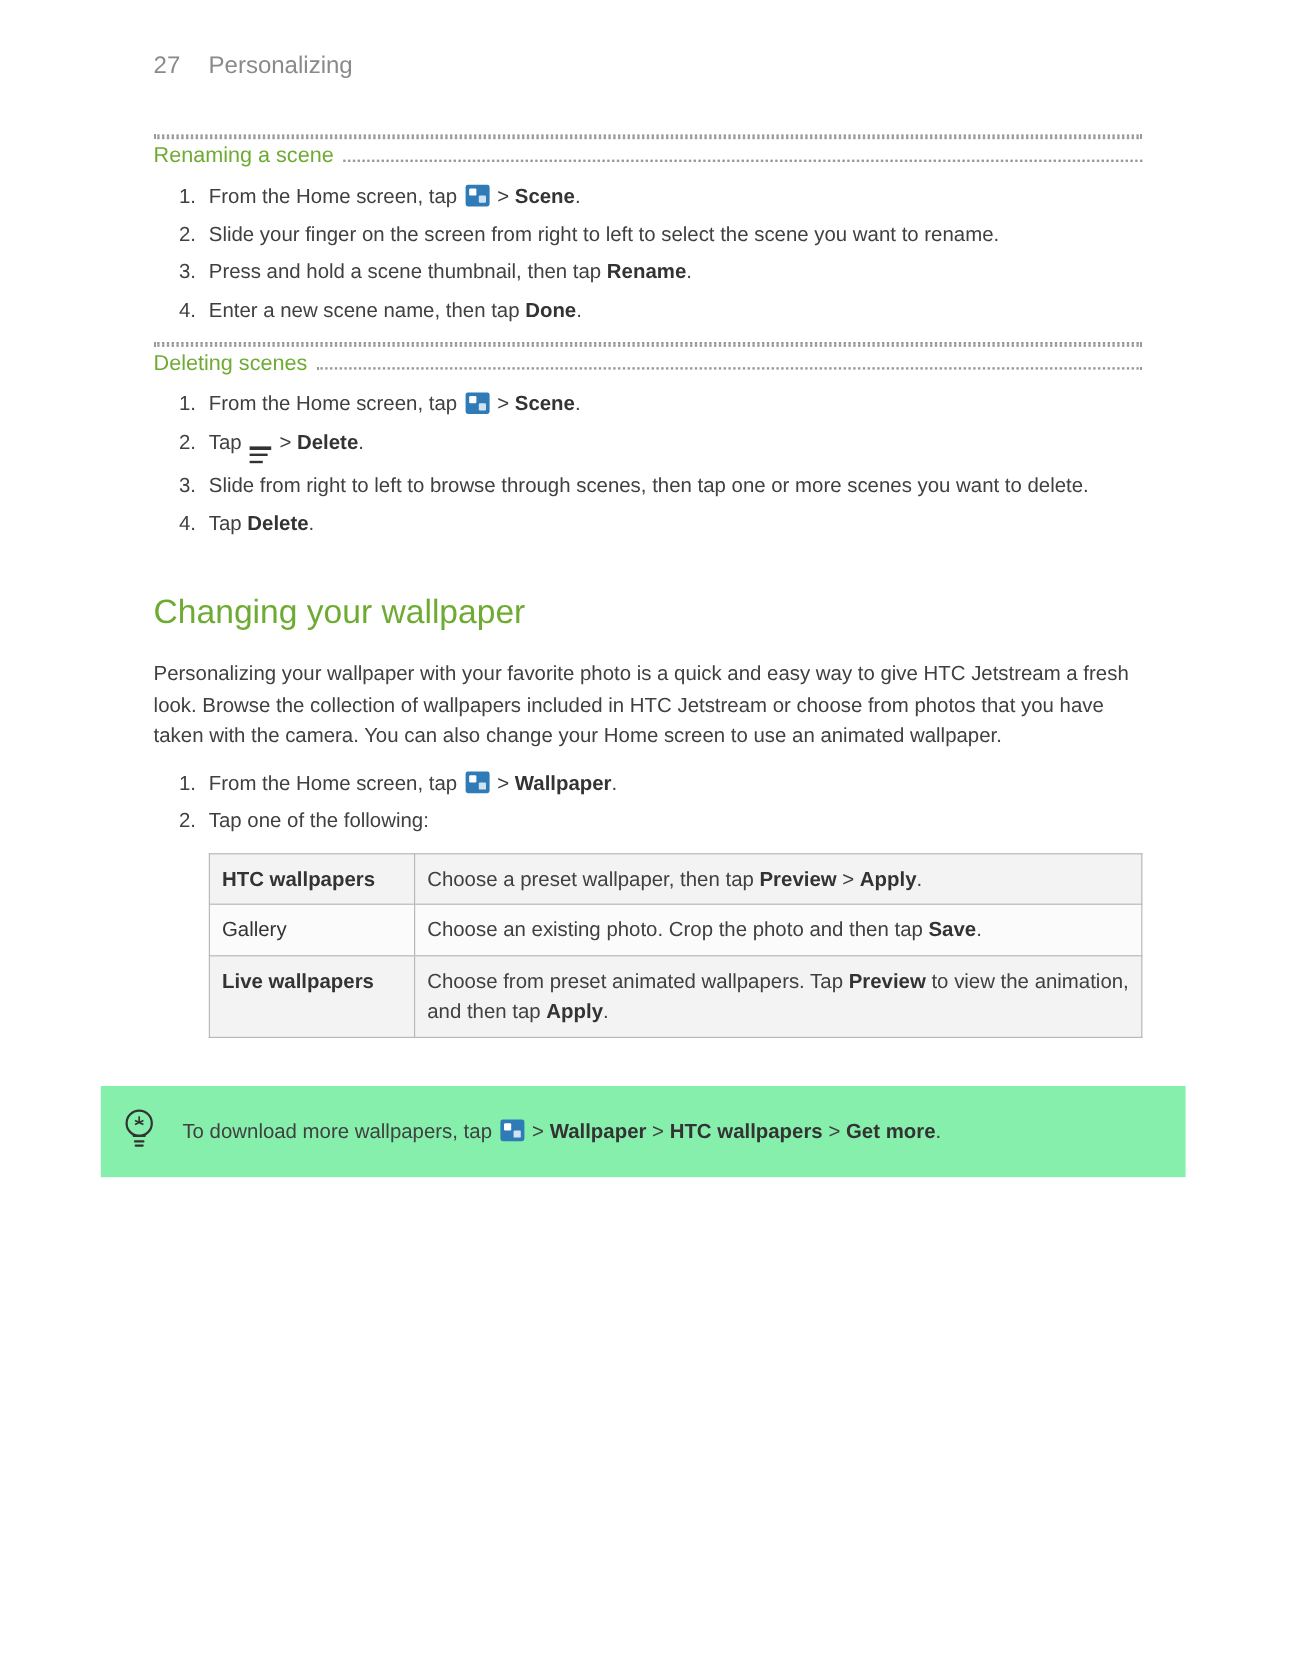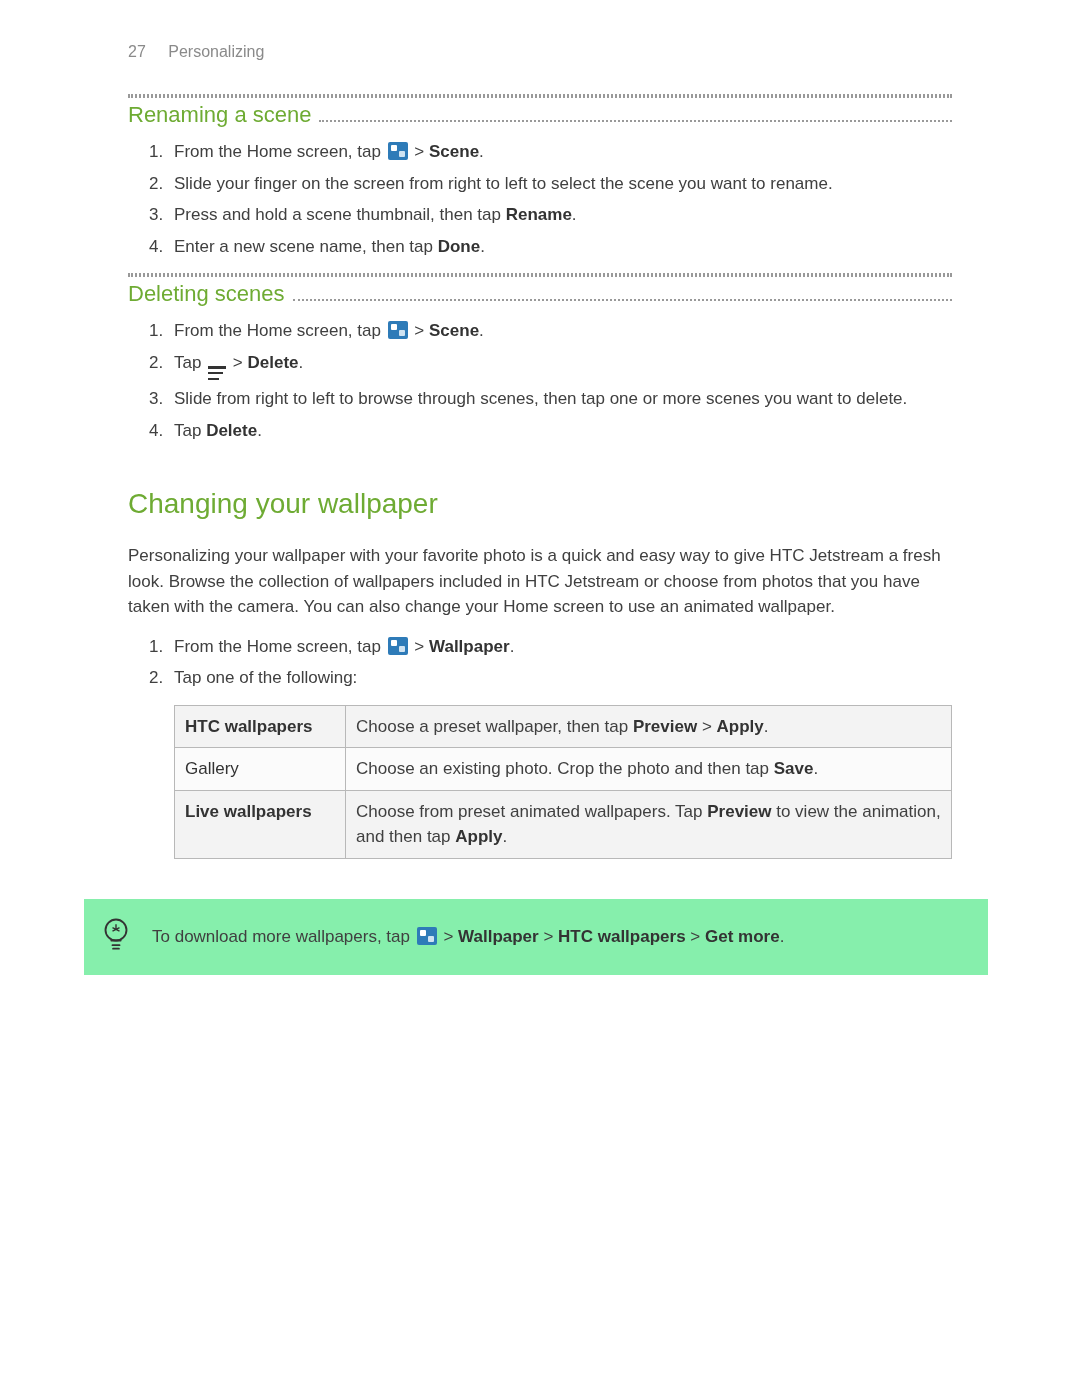--- a/index.html
+++ b/index.html
@@ -12,39 +12,39 @@
     line-height: 1.5;
   }
   .page {
     width: 1080px;
     min-height: 1397px;
     box-sizing: border-box;
     padding: 40px 128px 40px 128px;
     position: relative;
   }
   .hdr {
-    font-size: 16px;
+    font-size: 20px;
     color: #8a8a8a;
-    margin-bottom: 30px;
+    margin-bottom: 42px;
   }
   .hdr .pno { display:inline-block; margin-right: 18px; }
   .sub-dotted-top {
     border-top: 2px dotted #999;
     border-bottom: 2px dotted #999;
     height: 0;
     margin-top: 12px;
   }
   .subhead-wrap {
     display: flex;
     align-items: baseline;
     margin-top: 0;
   }
   .subhead {
     color: #6eab33;
-    font-size: 22px;
+    font-size: 18px;
     font-weight: 400;
     white-space: nowrap;
     padding-right: 8px;
   }
   .dotted-fill {
     flex: 1 1 auto;
     border-bottom: 2px dotted #999;
     height: 0;
     margin-bottom: 4px;
   }

